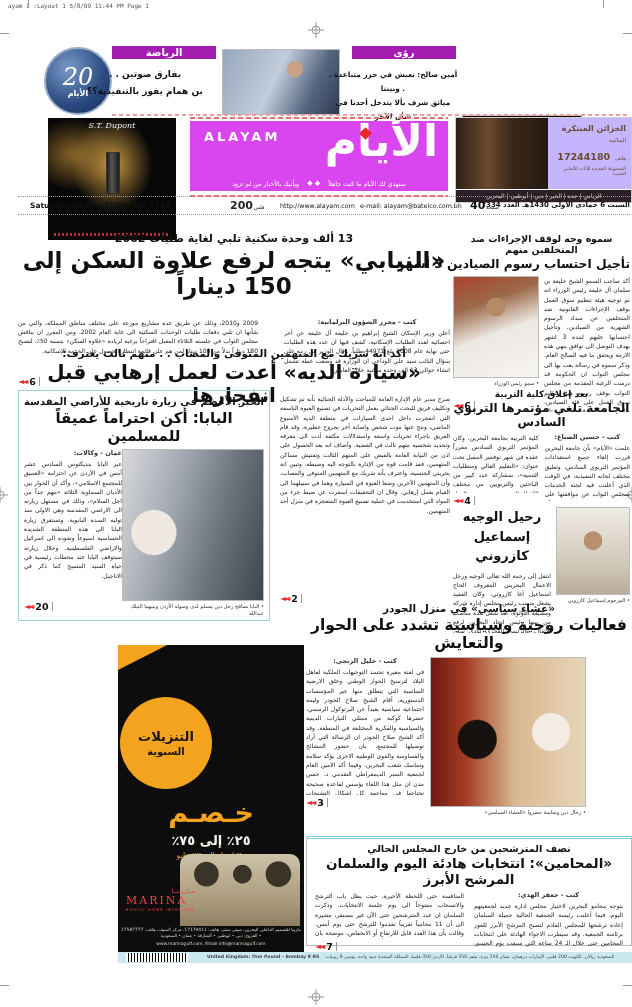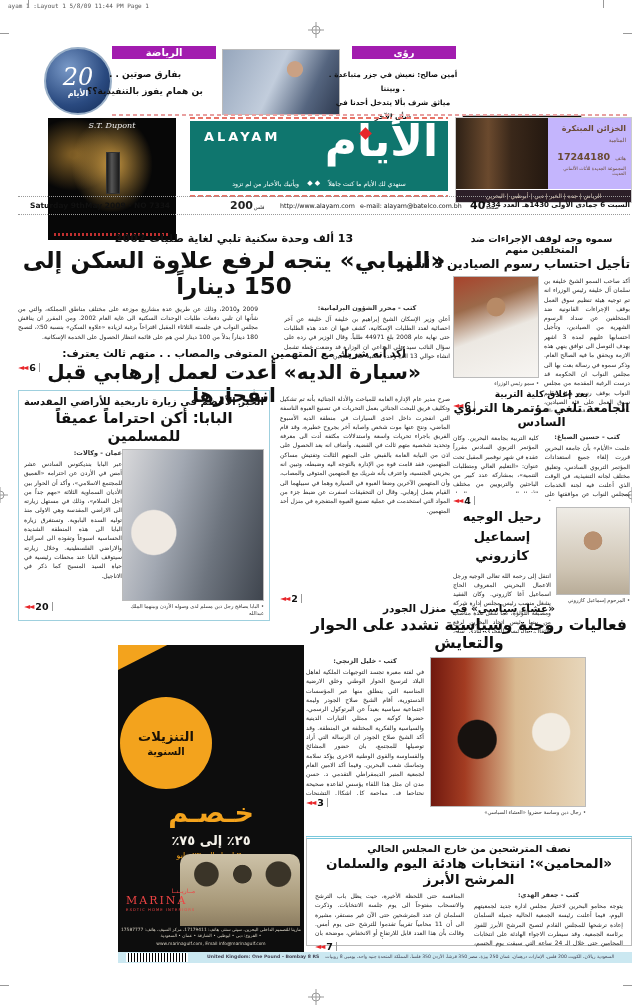--- a/index.html
+++ b/index.html
@@ -114,21 +114,21 @@
 
   <div class="abs ph-dupont" style="left:48px;top:118px;width:128px;height:122px;">
     <div class="ctr" style="padding-top:3px;color:#eee;font-family:'DejaVu Serif',serif;font-style:italic;font-size:8px;">S.T. Dupont</div>
     <div class="abs" style="left:58px;top:34px;width:12px;height:40px;background:linear-gradient(90deg,#1a1a1a,#555 40%,#1a1a1a);border:1px solid #333;"></div>
     <div class="abs" style="left:6px;bottom:4px;right:6px;height:3px;
          background:repeating-linear-gradient(90deg,#c03030 0 2px,transparent 2px 4px);"></div>
   </div>
 
   <div class="abs" style="left:190px;top:117px;width:258px;height:80px;">
     <div class="red-dash" style="position:absolute;left:0;right:0;top:0;"></div>
-    <div class="abs" style="left:0;right:0;top:4px;height:70px;background:#0f766e;">
+    <div class="abs" style="left:0;right:0;top:4px;height:70px;background:#d946ef;">
       <div class="abs" style="left:14px;top:8px;color:#fff;font-weight:bold;font-size:13px;letter-spacing:3px;">ALAYAM</div>
       <div class="abs ar" style="right:10px;top:-6px;color:#fff;font-weight:bold;font-size:44px;line-height:1.2;">الأيام</div>
       <div class="abs" style="right:78px;top:8px;width:9px;height:9px;background:#e8262a;transform:rotate(45deg);"></div>
       <div class="abs ar" style="left:0;right:0;bottom:4px;display:flex;justify-content:center;gap:8px;align-items:center;color:#fff;font-size:6.3px;">
         <span>سنهدي لك الأيام ما كنت جاهلاً</span>
         <span style="font-size:7px;">◆ ◆</span>
         <span>ويأتيك بالأخبار من لم تزود</span>
       </div>
     </div>
     <div class="red-dash" style="position:absolute;left:0;right:0;bottom:0;"></div>
@@ -157,21 +157,21 @@
     <span class="abs" style="left:342px;top:3px;font-size:6.3px;">e-mail: alayam@batelco.com.bh</span>
     <span class="abs b" style="left:452px;top:0;font-size:11px;">40</span>
     <span class="abs ar" style="left:468px;top:5px;font-size:5px;">صفحة</span>
     <span class="abs ar b" style="right:0;top:2px;font-size:7px;">السبت 6 جمادى الأولى 1430هـ العدد 7334</span>
   </div>
   <div class="abs dotted-sep" style="left:18px;top:214px;width:612px;"></div>
 
   <div class="abs" style="left:18px;top:232px;width:432px;">
     <div class="ar ctr kicker" style="font-size:11px;">13 ألف وحدة سكنية تلبي لغاية طلبات 2002</div>
     <div class="ar ctr b" style="font-size:23px;line-height:1.15;margin-top:2px;">«النيابي» يتجه لرفع علاوة السكن إلى 150 ديناراً</div>
-    <div style="display:flex;direction:rtl;gap:26px;margin-top:4px;">
+    <div style="display:flex;direction:rtl;gap:26px;margin-top:18px;">
       <div style="width:166px;">
         <div class="byline">كتب - محرر الشؤون البرلمانية:</div>
         <div class="body-txt" style="height:48px;">أعلن وزير الإسكان الشيخ إبراهيم بن خليفة آل خليفة عن آخر احصائية لعدد الطلبات الإسكانية، كشف فيها ان عدد هذه الطلبات حتى نهاية عام 2008 بلغ 44971 طلباً. وقال الوزير في رده على سؤال النائب سيد علي الوداعي ان الوزارة قد وضعت خطة تشمل انشاء حوالي 13 الف وحدة سكنية خلال العامين</div>
       </div>
       <div style="flex:1;">
         <div class="body-txt" style="height:56px;">2009 و2010، وذلك عن طريق عدة مشاريع موزعة على مختلف مناطق المملكة، والتي من شأنها ان تلبي دفعات طلبات الوحدات السكنية الى غاية العام 2002. ومن المقرر ان يناقش مجلس النواب في جلسته الثلاثاء المقبل اقتراحاً برغبة لزيادة «علاوة السكن» بنسبة 50٪، لتصبح 180 ديناراً بدلاً من 100 دينار لمن هم على قائمة انتظار الحصول على الخدمة الإسكانية.</div>
         <div class="pref">
           <span class="arrows">◄◄</span>
           <span class="num">6</span>
           <span class="bar"></span>

